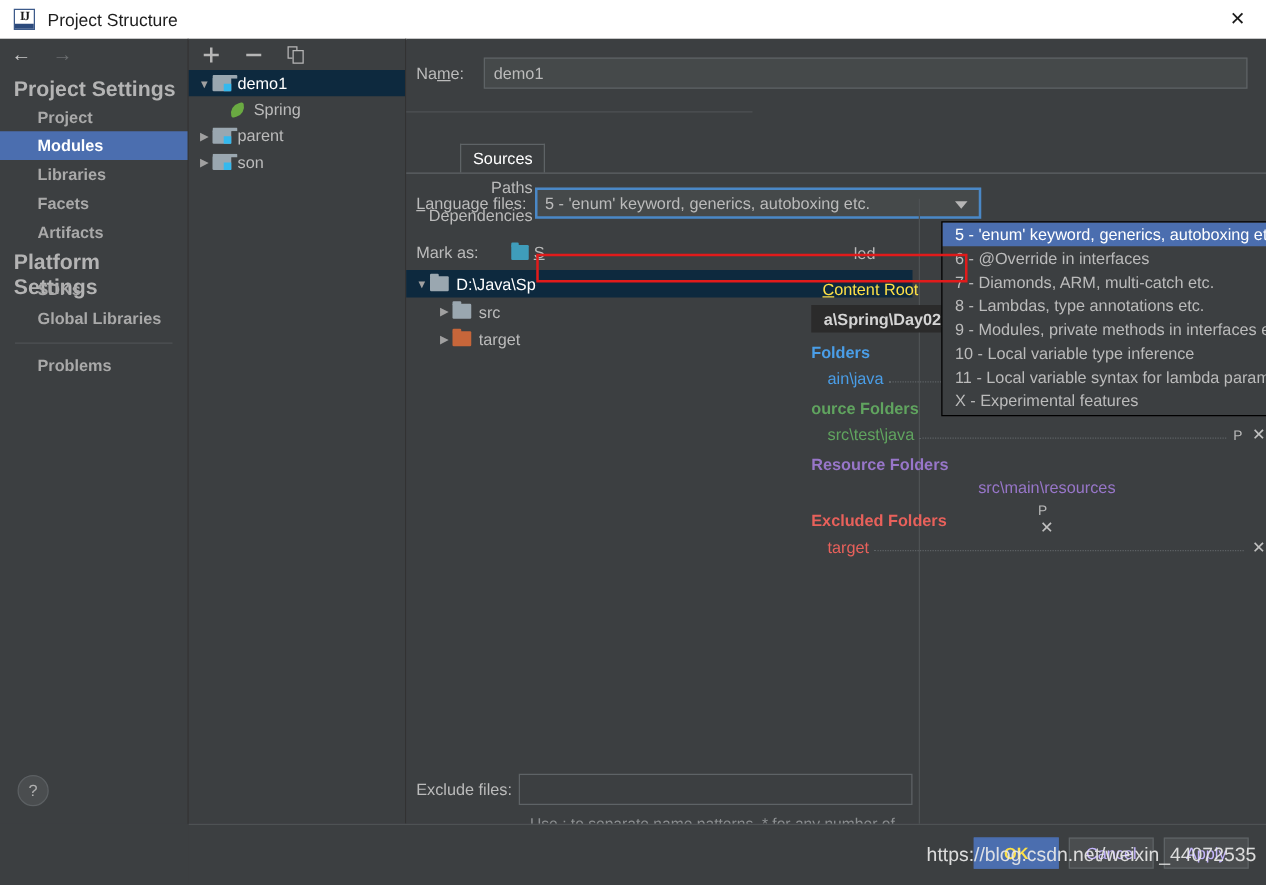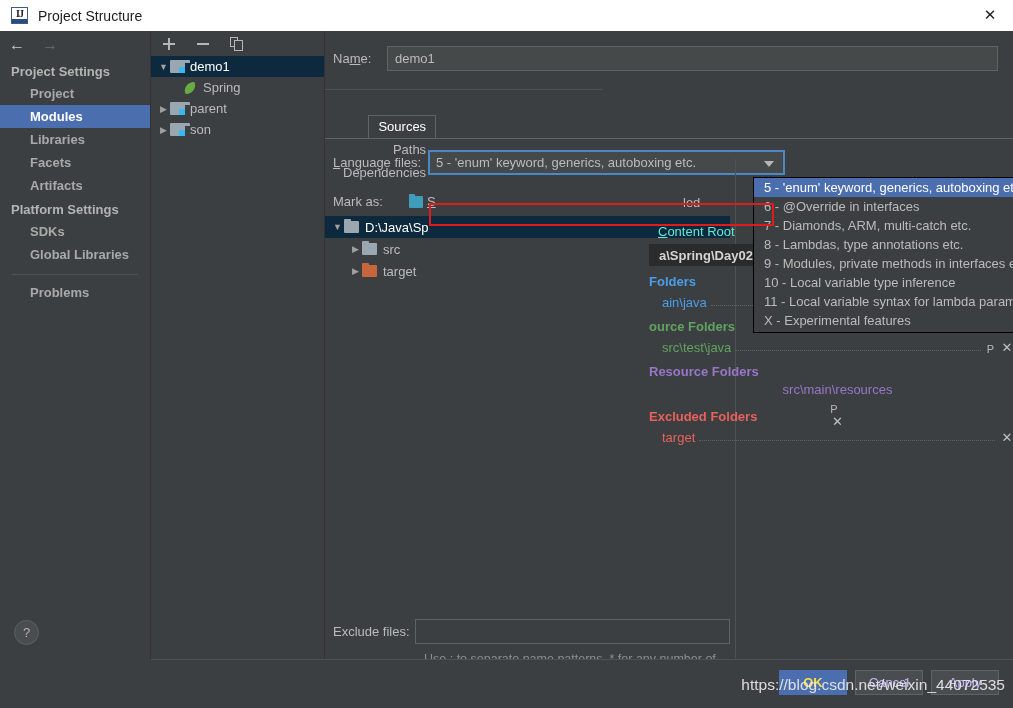--- a/index.html
+++ b/index.html
@@ -91,21 +91,21 @@
     gap: 17px;
   }
   .nav-arrow {
     font-size: 16px;
     line-height: 16px;
     color: #c8c8c8;
   }
   .nav-arrow.disabled { color: #6a6d6f; }
   .side-group {
     padding: 3px 0 0 11px;
-    font-size: 13px;
+    font-size: 17px;
     font-weight: bold;
     color: #b4b4b4;
     height: 23px;
     line-height: 20px;
     box-sizing: border-box;
   }
   .side-item {
     height: 23px;
     line-height: 23px;
     padding-left: 30px;
@@ -439,21 +439,21 @@
   .det-excluded {
     position: absolute;
     left: 358px; top: 164px;
     font-size: 13px;
     color: #bbbbbb;
   }
   .det-contentroot {
     position: absolute;
     left: 333px; top: 193px;
     font-size: 13px;
-    color: #5eead4;
+    color: #fde047;
   }
   .det-contentroot u { text-decoration: underline; }
   .path-bar {
     position: absolute;
     left: 324px; top: 213px;
     width: 364px; height: 22px;
     background: #2b2b2b;
     display: flex;
     align-items: center;
     justify-content: space-between;

